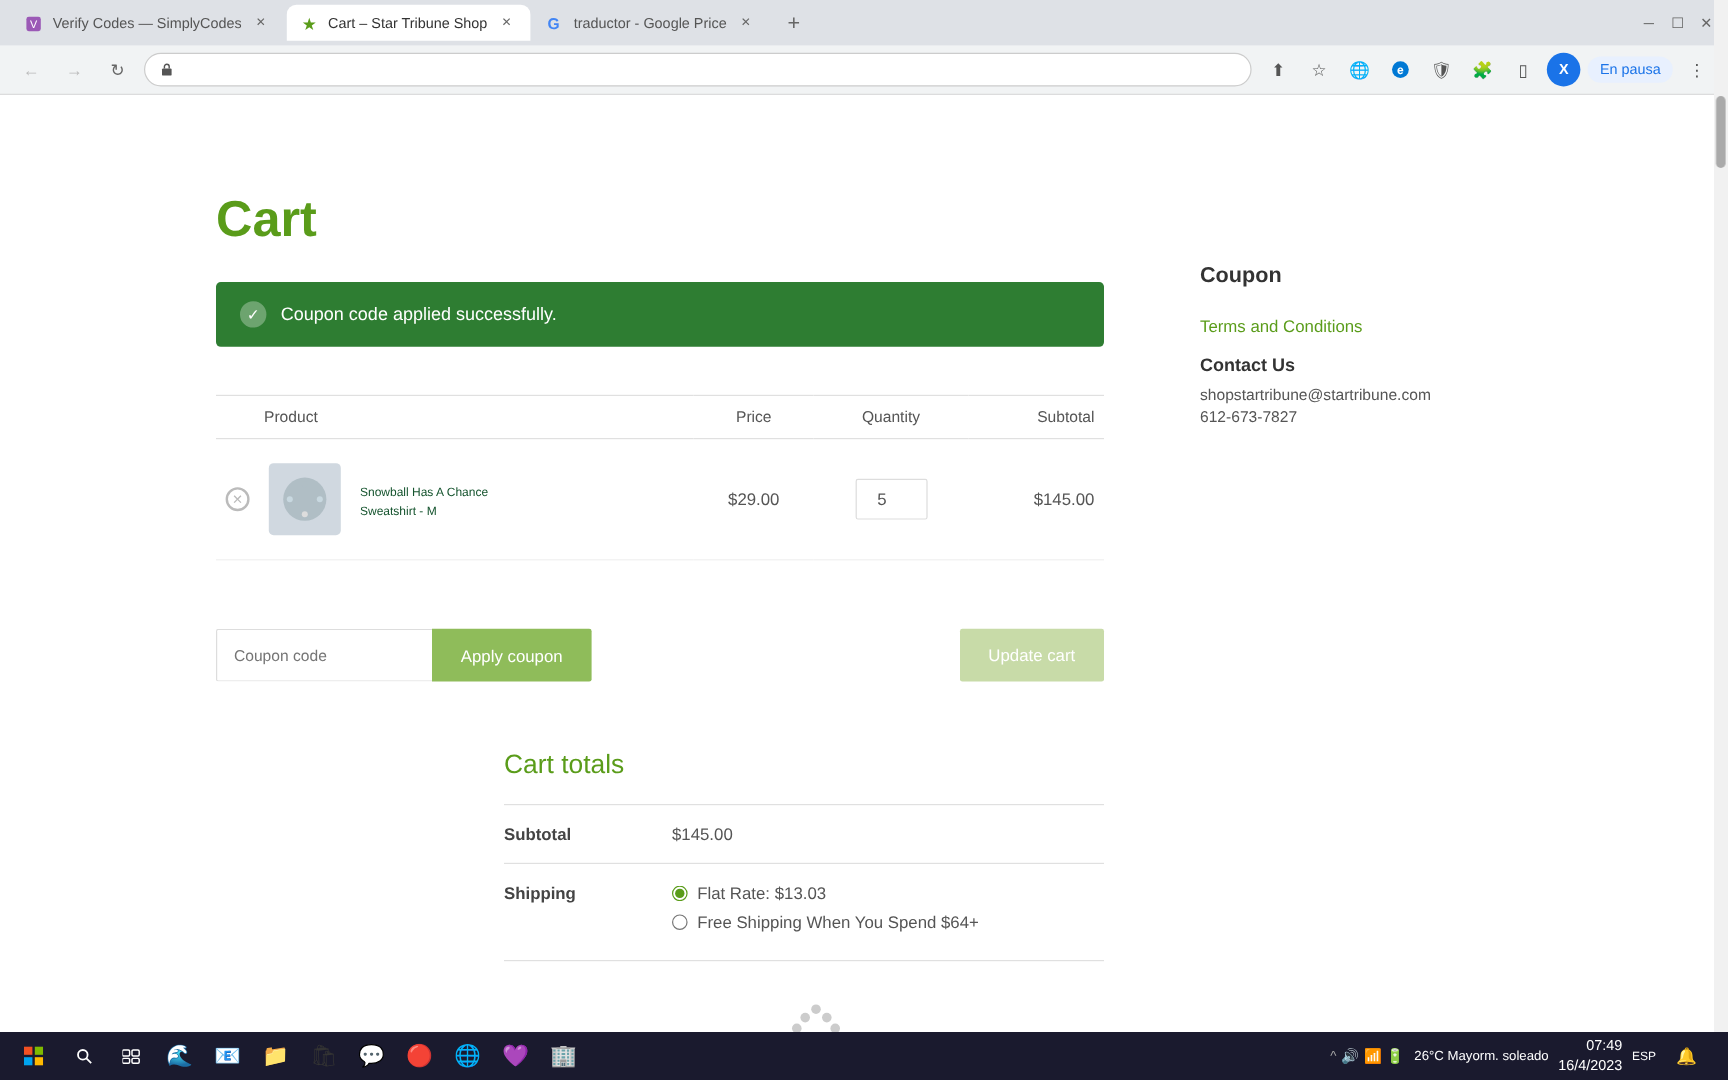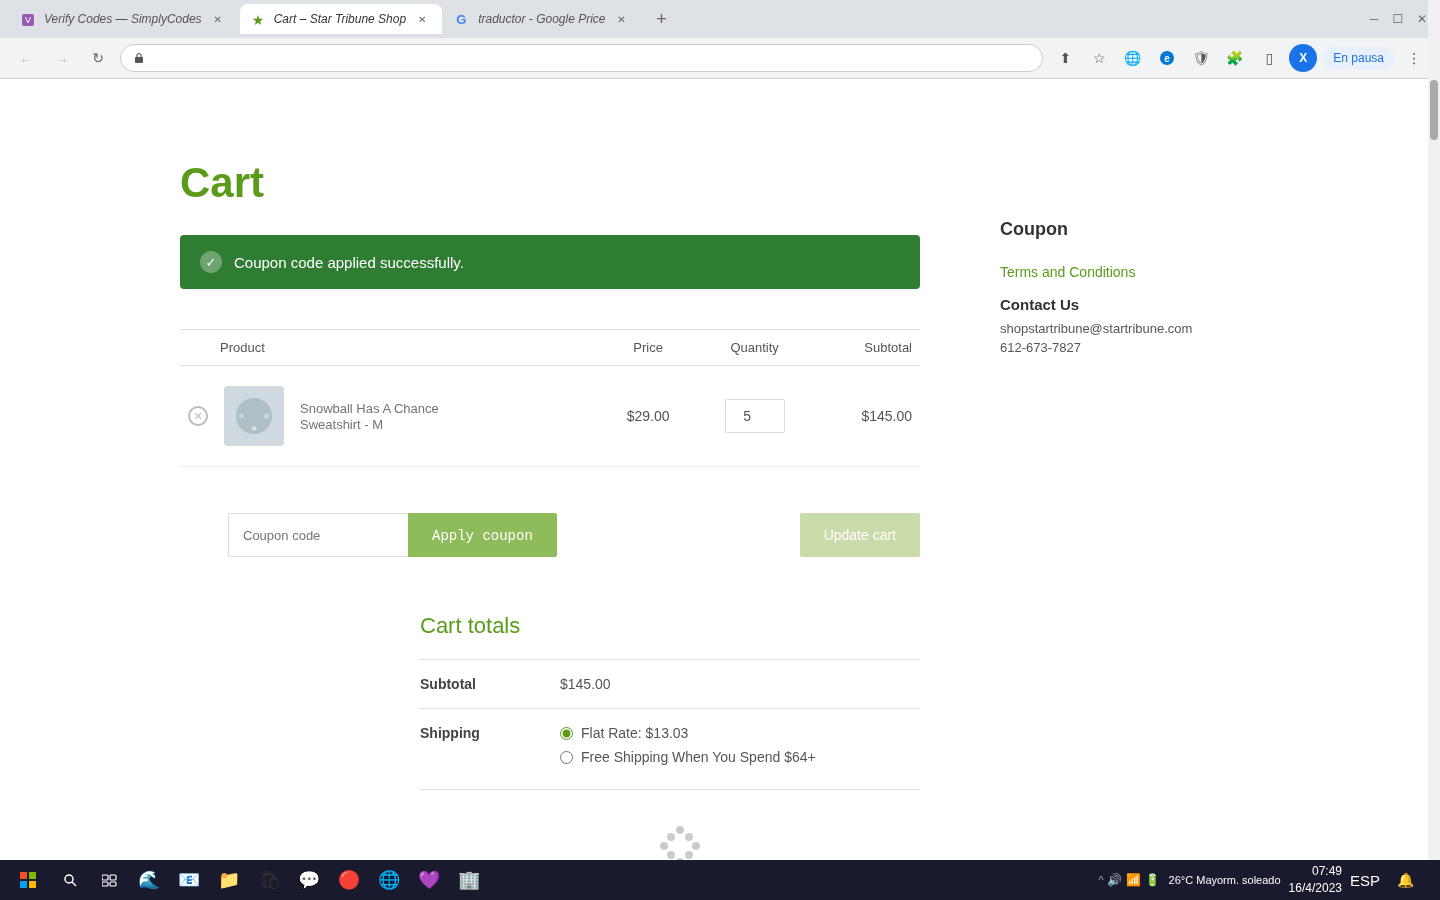--- a/index.html
+++ b/index.html
@@ -41,21 +41,20 @@
       width: 14px;
       height: 14px;
       flex-shrink: 0;
     }
     .tab-title {
       flex: 1;
       overflow: hidden;
       text-overflow: ellipsis;
       white-space: nowrap;
       font-size: 12px;
-      font-style: italic;
     }
     .tab-close {
       width: 16px;
       height: 16px;
       border-radius: 50%;
       display: flex;
       align-items: center;
       justify-content: center;
       font-size: 10px;
       cursor: pointer;
@@ -214,21 +213,21 @@
       flex-shrink: 0;
     }
     .success-text {
       font-size: 15px;
     }
 
     
     .cart-table {
       width: 100%;
       border-collapse: collapse;
-      margin-bottom: 30px;
+      margin-bottom: 41px;
     }
     .cart-table th {
       text-align: left;
       font-weight: normal;
       color: #555;
       font-size: 13px;
       padding: 10px 8px;
       border-top: 1px solid #e0e0e0;
       border-bottom: 1px solid #e0e0e0;
     }
@@ -273,23 +272,23 @@
       position: relative;
     }
     .product-thumb-inner {
       width: 36px;
       height: 36px;
       background: #b0bec5;
       border-radius: 50%;
     }
 
     .product-info a {
-      color: #737373;
+      color: #14532d;
       text-decoration: none;
-      font-size: 13px;
+      font-size: 10px;
     }
 
     .price-cell { text-align: center; font-size: 14px; color: #555; }
     .quantity-cell { text-align: center; }
     .quantity-input {
       width: 60px;
       height: 34px;
       border: 1px solid #ddd;
       text-align: center;
       font-size: 14px;
@@ -312,32 +311,30 @@
     .coupon-input {
       width: 180px;
       height: 44px;
       border: 1px solid #ddd;
       border-right: none;
       padding: 16px 14px;
       font-size: 13px;
       color: #aaa;
       outline: none;
       border-radius: 2px 0 0 2px;
-      margin-left: 48px;
     }
     .apply-btn {
       height: 44px;
       padding: 15px 24px;
       background: #8fbc5a;
       color: #fff;
       border: none;
       font-size: 14px;
       cursor: pointer;
       border-radius: 0 2px 2px 0;
-      font-family: Liberation Mono, monospace;
     }
     .update-btn {
       height: 44px;
       padding: 0 24px;
       background: #c8dba8;
       color: #fff;
       border: none;
       font-size: 14px;
       cursor: not-allowed;
       border-radius: 2px;
@@ -763,17 +760,17 @@
       <span style="font-size:12px;color:#ccc;">🔋</span>
     </div>
 
     <span style="color:#fff;font-size:11px;">26°C  Mayorm. soleado</span>
 
     <div class="taskbar-time">
       <div style="color:#fff;font-size:12px;">07:49</div>
       <div style="color:#fff;font-size:12px;">16/4/2023</div>
     </div>
 
-    <span style="color:#fff;font-size:15px;">ESP</span>
+    <span style="color:#fff;font-size:10px;">ESP</span>
 
     <div class="taskbar-icon" style="font-size:14px;">🔔</div>
   </div>
 </div>
 
 </body></html>

